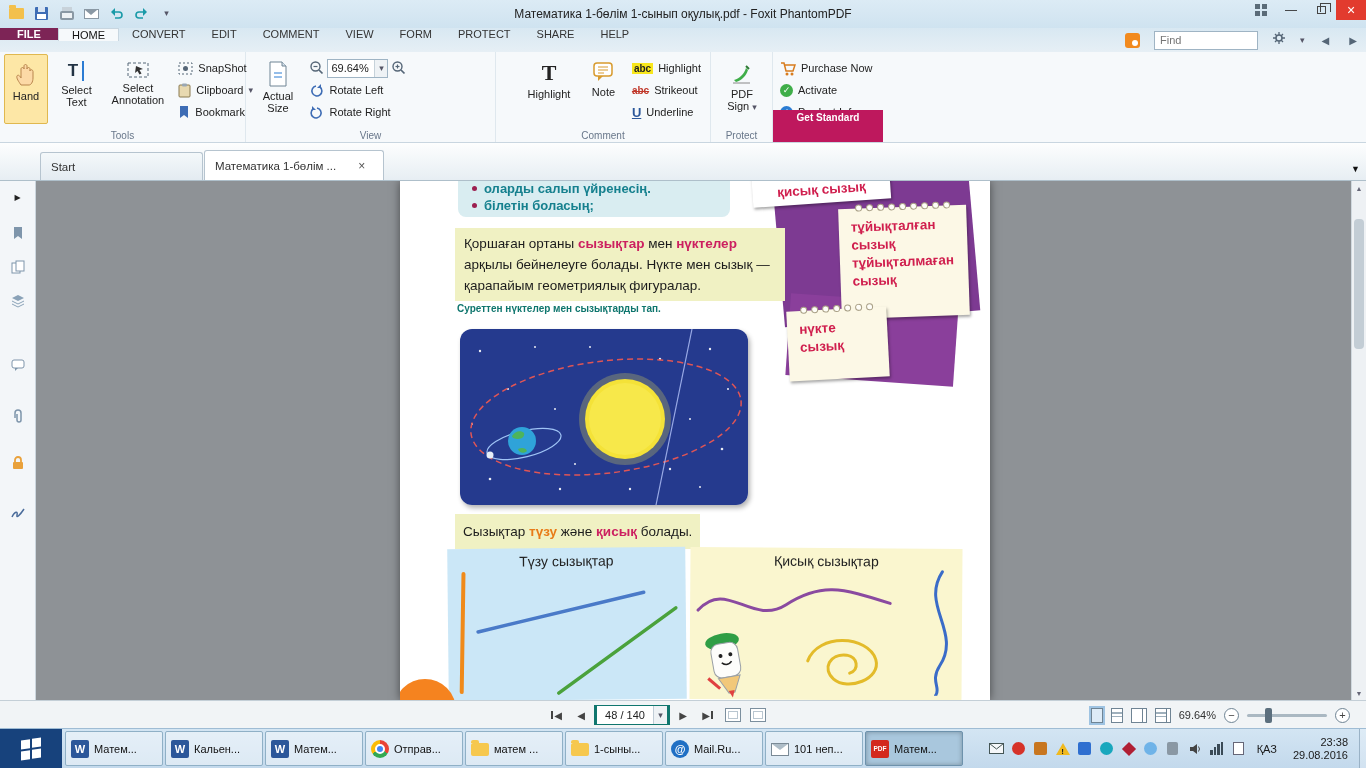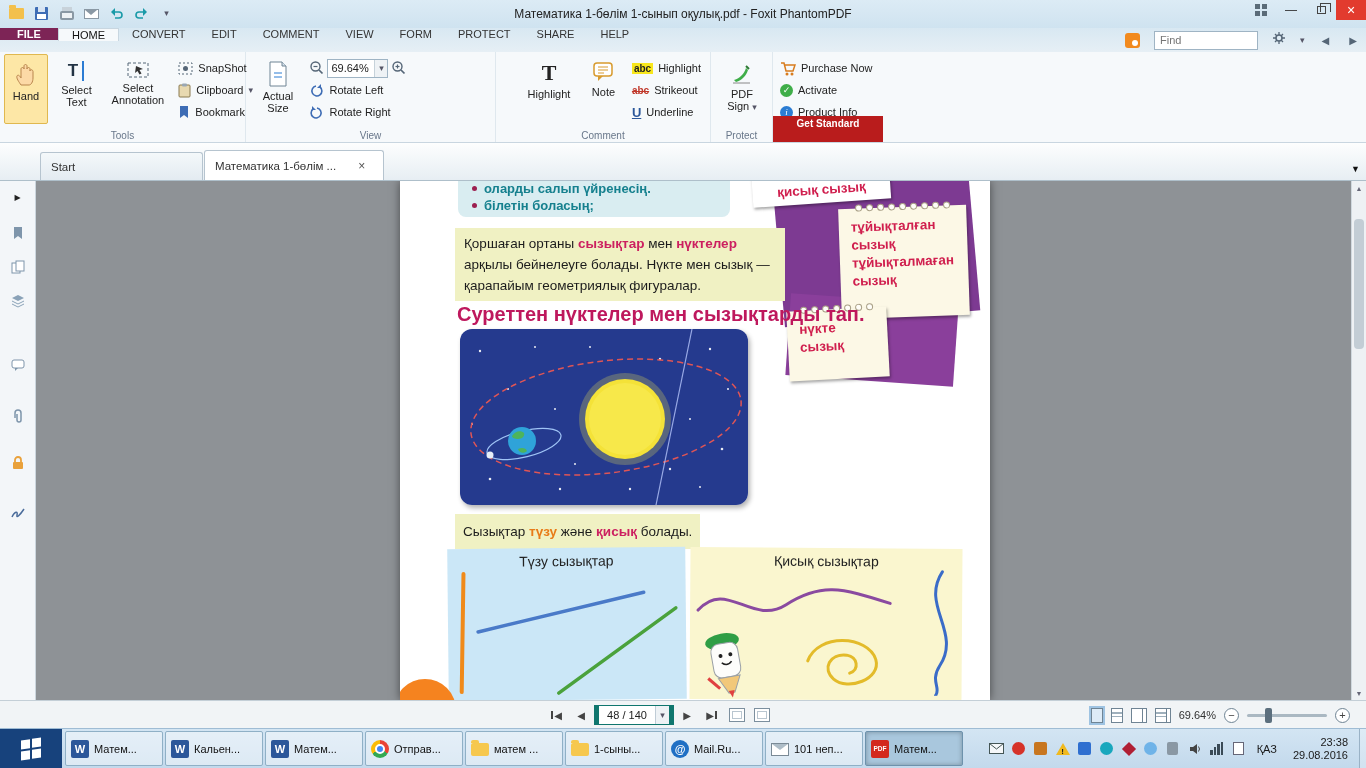--- a/index.html
+++ b/index.html
@@ -35,21 +35,21 @@
 .rtab.active{background:#f6f9fb;border:1px solid #c8d6e0;border-bottom:none;color:#111}
 .findwrap{position:absolute;right:6px;top:2px;display:flex;align-items:center;gap:14px;height:20px}
 .foxico{width:15px;height:15px;border-radius:3px;background:#f28a1e;position:relative}
 .foxico:before{content:"";position:absolute;right:2px;bottom:2px;width:6px;height:6px;border-radius:50%;background:#fff}
 .findbox{width:104px;height:19px;border:1px solid #9fb4c4;background:#fff;font-size:11px;padding:0 5px;color:#333;font-family:"Liberation Sans",sans-serif}
 .chev{font-size:10px;color:#567;padding:0 3px}
 
 .ribbon{position:absolute;left:0;top:52px;right:0;height:91px;background:#f6f9fb;border-bottom:1px solid #c9d6e0;display:flex}
 .rgroup{position:relative;height:100%;border-right:1px solid #dfe8ee;padding:2px 2px 16px 4px;white-space:nowrap}
 .glabel{position:absolute;left:0;right:0;bottom:1px;text-align:center;font-size:10px;color:#68778a}
-.glabel.dark{bottom:0;height:26px;line-height:16px;background:#b91c1c;color:#fff;font-weight:bold}
+.glabel.dark{bottom:0;height:32px;line-height:16px;background:#be185d;color:#fff;font-weight:bold}
 .bigbtn{display:inline-flex;flex-direction:column;align-items:center;justify-content:flex-start;gap:3px;height:70px;padding-top:6px;vertical-align:top;border:1px solid transparent;border-radius:2px;font-size:11px;color:#222;text-align:center;line-height:12px;white-space:normal}
 .bigbtn.sel{background:#fde7a6;border-color:#e0b84f}
 .smallcol{display:inline-flex;flex-direction:column;gap:2px;vertical-align:top;padding-top:4px}
 .smallbtn{display:flex;align-items:center;gap:5px;height:20px;font-size:11px;color:#222;padding:0 3px;border-radius:2px}
 .stico{position:relative;font-weight:bold;font-size:17px;color:#234;padding-right:7px;line-height:20px}
 .stico:after{content:"";position:absolute;right:1px;top:0;bottom:0;width:2px;background:#2b7cd3}
 .typeT{font-family:"Liberation Serif",serif;font-weight:bold;font-size:22px;color:#222;line-height:24px}
 .abchl{font-size:10px;font-weight:bold;color:#222;background:#f8e71c;padding:0 2px}
 .abcso{font-size:10px;font-weight:bold;color:#c0392b;text-decoration:line-through}
 .undU{font-size:13px;font-weight:bold;color:#2b579a;text-decoration:underline}
@@ -73,21 +73,21 @@
 .vthumb{position:absolute;left:2px;right:2px;top:38px;height:130px;background:#c3cdd5;border-radius:4px}
 .varrow{position:absolute;left:0;right:0;height:14px;display:flex;align-items:center;justify-content:center;font-size:7px;color:#667}
 .page{position:absolute;left:364px;top:0;width:590px;height:519px;background:#fff;box-shadow:0 0 9px rgba(0,0,0,.5);overflow:hidden}
 
 .introbox{position:absolute;left:58px;top:-4px;width:272px;height:40px;background:#d9edf1;border-radius:0 0 8px 8px;padding:3px 10px 4px 14px}
 .introline{font-size:13px;font-weight:bold;color:#15808e;line-height:17px;display:flex;align-items:center;gap:7px}
 .bullet{width:5px;height:5px;border-radius:50%;background:#9c2050;flex:none}
 .para{position:absolute;left:55px;top:47px;width:330px;background:#f0f1c3;padding:5px 9px;font-size:13.5px;line-height:21px;color:#1c1c1c}
 .hl{color:#cc2060;font-weight:bold}
 .hl2{color:#e87b18;font-weight:bold}
-.bluehead{position:absolute;left:57px;top:122px;font-size:20px;font-weight:bold;color:#be185d}
+.bluehead{position:absolute;left:57px;top:122px;font-size:10px;font-weight:bold;color:#0f766e}
 .spaceimg{position:absolute;left:60px;top:148px;width:288px;height:176px;border-radius:12px;overflow:hidden;box-shadow:2px 3px 5px rgba(0,0,0,.3)}
 .sentence{position:absolute;left:55px;top:333px;background:#f0f1c3;padding:10px 8px;font-size:13.5px;color:#1c1c1c}
 .purple1{position:absolute;left:378px;top:-14px;width:196px;height:152px;background:#7d3a92;transform:rotate(-5deg)}
 .purple2{position:absolute;left:388px;top:118px;width:168px;height:82px;background:#8a3f9b;transform:rotate(4deg)}
 .tornstrip{position:absolute;left:352px;top:-16px;width:138px;height:38px;background:#fff;transform:rotate(-4deg);box-shadow:1px 2px 3px rgba(0,0,0,.35);display:flex;align-items:flex-end;justify-content:center;padding-bottom:4px}
 .notetext{color:#d01f4e;font-weight:bold;font-size:13.5px;line-height:18px}
 .spiralnote{position:absolute;background:#fcf8e6;box-shadow:1px 2px 3px rgba(0,0,0,.35);padding:10px 8px 6px 12px}
 .holes{position:absolute;top:-4px;left:4px;right:4px;display:flex;gap:4px;justify-content:center}
 .holes i{width:7px;height:7px;border-radius:50%;background:#fffef8;border:1px solid #a89f85;display:block}
 .note2{left:440px;top:26px;width:128px;height:110px;transform:rotate(-2deg)}
@@ -97,21 +97,21 @@
 .panelL{left:48px;width:238px;background:#cbe7f7;transform:rotate(-.6deg)}
 .panelR{left:290px;width:272px;background:#faf6cf;transform:rotate(.4deg)}
 .orangecorner{position:absolute;left:-6px;top:498px;width:62px;height:62px;border-radius:50%;background:#f5831f}
 .pencilchar{position:absolute;left:296px;top:448px}
 
 .pdfbar{position:absolute;left:0;top:700px;right:0;height:28px;background:#f1f4f6;border-top:1px solid #c4cfd7}
 .navc{position:absolute;left:548px;top:0;height:28px;display:flex;align-items:center;gap:3px}
 .navbtn{display:flex;align-items:center;justify-content:center;width:20px;height:20px;font-size:10px;color:#444;position:relative}
 .navbtn.b1:before{content:"";position:absolute;left:3px;top:6px;bottom:6px;width:2px;background:#444}
 .navbtn.b2:after{content:"";position:absolute;right:3px;top:6px;bottom:6px;width:2px;background:#444}
-.pagebox{display:flex;align-items:center;border:5px solid #0f766e;background:#fff;height:20px}
+.pagebox{display:flex;align-items:center;border:3px solid #0f766e;background:#fff;height:20px}
 .pagebox input{width:56px;height:18px;border:none;font-size:11px;text-align:center;color:#222;font-family:"Liberation Sans",sans-serif}
 .pbdd{width:14px;height:18px;border-left:1px solid #c0ccd6;display:flex;align-items:center;justify-content:center;background:#eef2f5}
 .viewic{width:16px;height:14px;border:1px solid #7c8f9e;background:#fff;position:relative;margin-left:6px}
 .viewic:before{content:"";position:absolute;inset:2px;border:1px solid #b9c6d0}
 .statc{position:absolute;right:16px;top:0;height:28px;display:flex;align-items:center;gap:8px}
 .pgico{width:12px;height:15px;border:1px solid #6f8494;background:#fff}
 .pgico.act{outline:2px solid #9ec3e2;background:#ddebf7}
 .pgico.lines{background:linear-gradient(#fff 25%,#9fb0bc 25%,#9fb0bc 35%,#fff 35%,#fff 55%,#9fb0bc 55%,#9fb0bc 65%,#fff 65%)}
 .pgico.two{box-shadow:4px 0 0 -1px #fff,4px 0 0 0 #6f8494;margin-right:4px}
 .zoomtxt{font-size:11px;color:#333}

